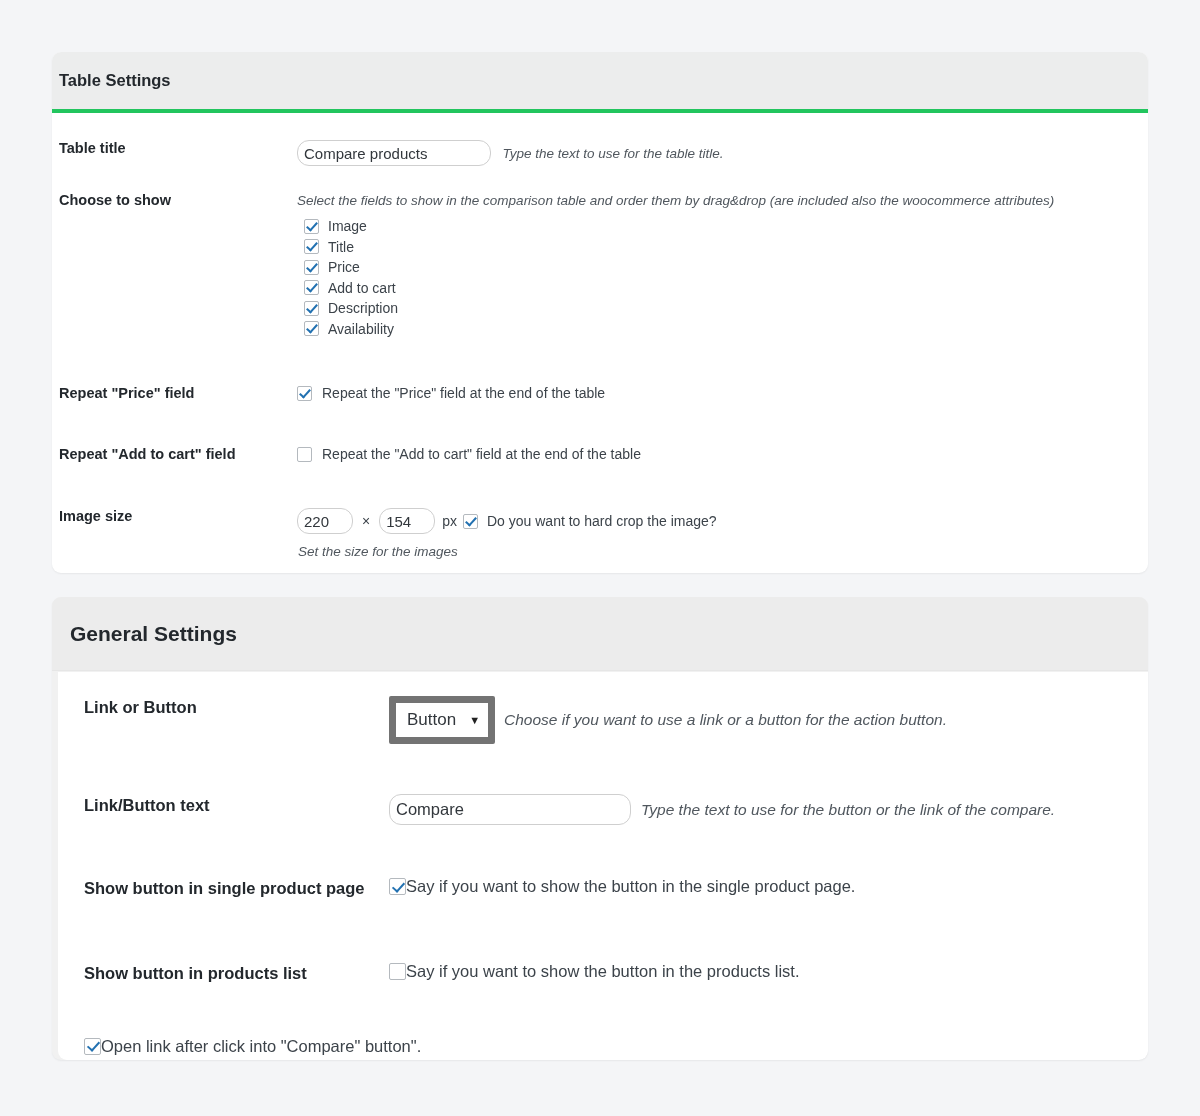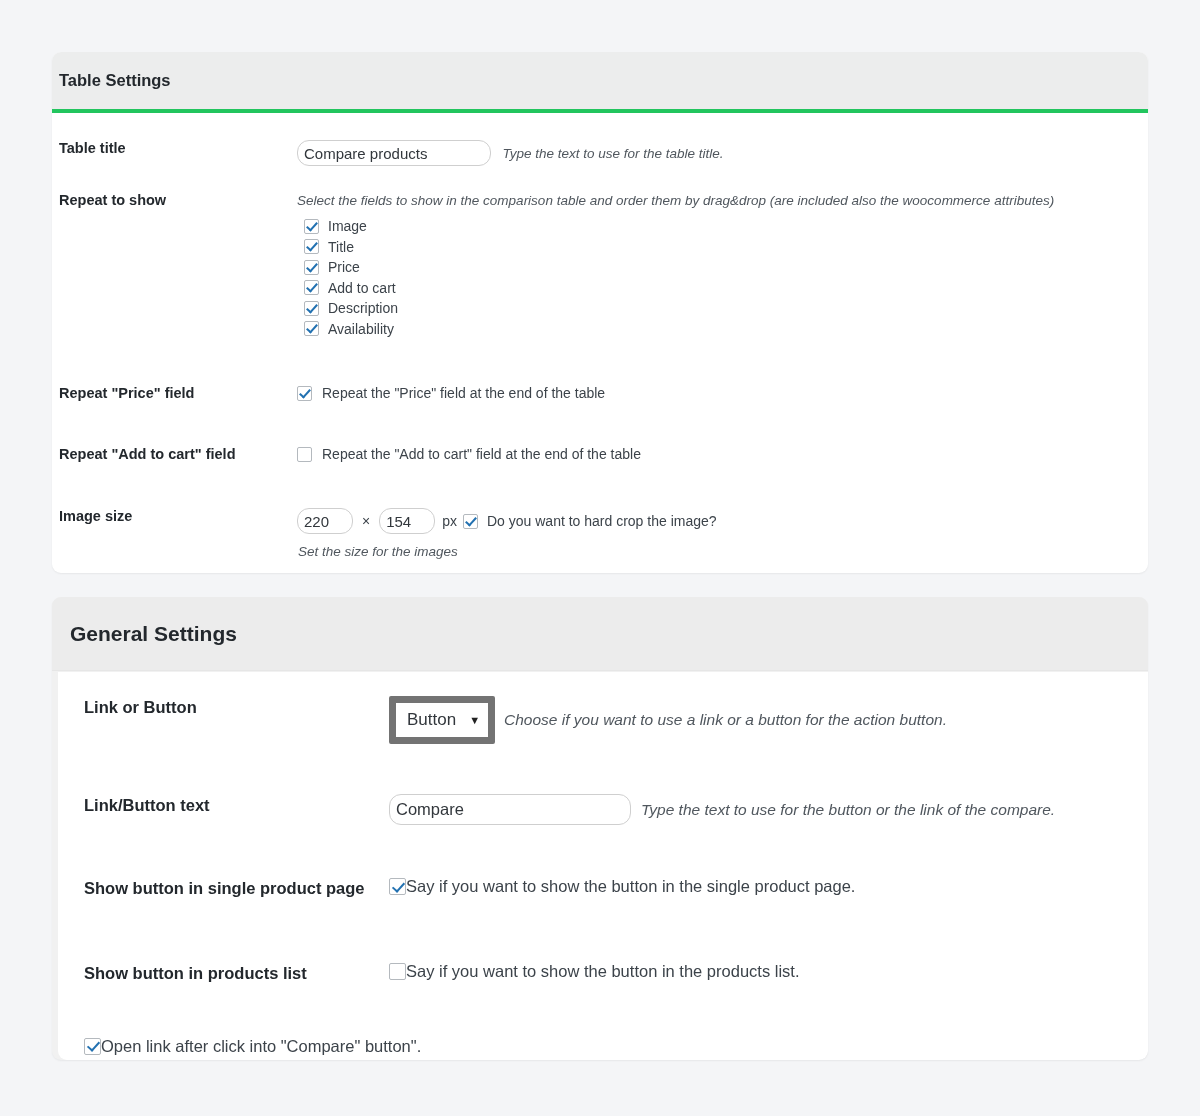--- a/index.html
+++ b/index.html
@@ -278,21 +278,21 @@
 
       <div class="row r-title">
         <div class="row-label">Table title</div>
         <div class="row-field">
           <input class="txt" id="table-title-input" type="text" value="Compare products" style="">
           <span class="hint inline-hint">Type the text to use for the table title.</span>
         </div>
       </div>
 
       <div class="row r-fields">
-        <div class="row-label">Repeat to show</div>
+        <div class="row-label">Choose to show</div>
         <div class="row-field">
           <div class="hint">Select the fields to show in the comparison table and order them by drag&amp;drop (are included also the woocommerce attributes)</div>
 
           <div class="cb-list">
             <label class="cb-line">
               <span class="cb on"></span>
               <span>Image</span>
             </label>
             <label class="cb-line">
               <span class="cb on"></span>

